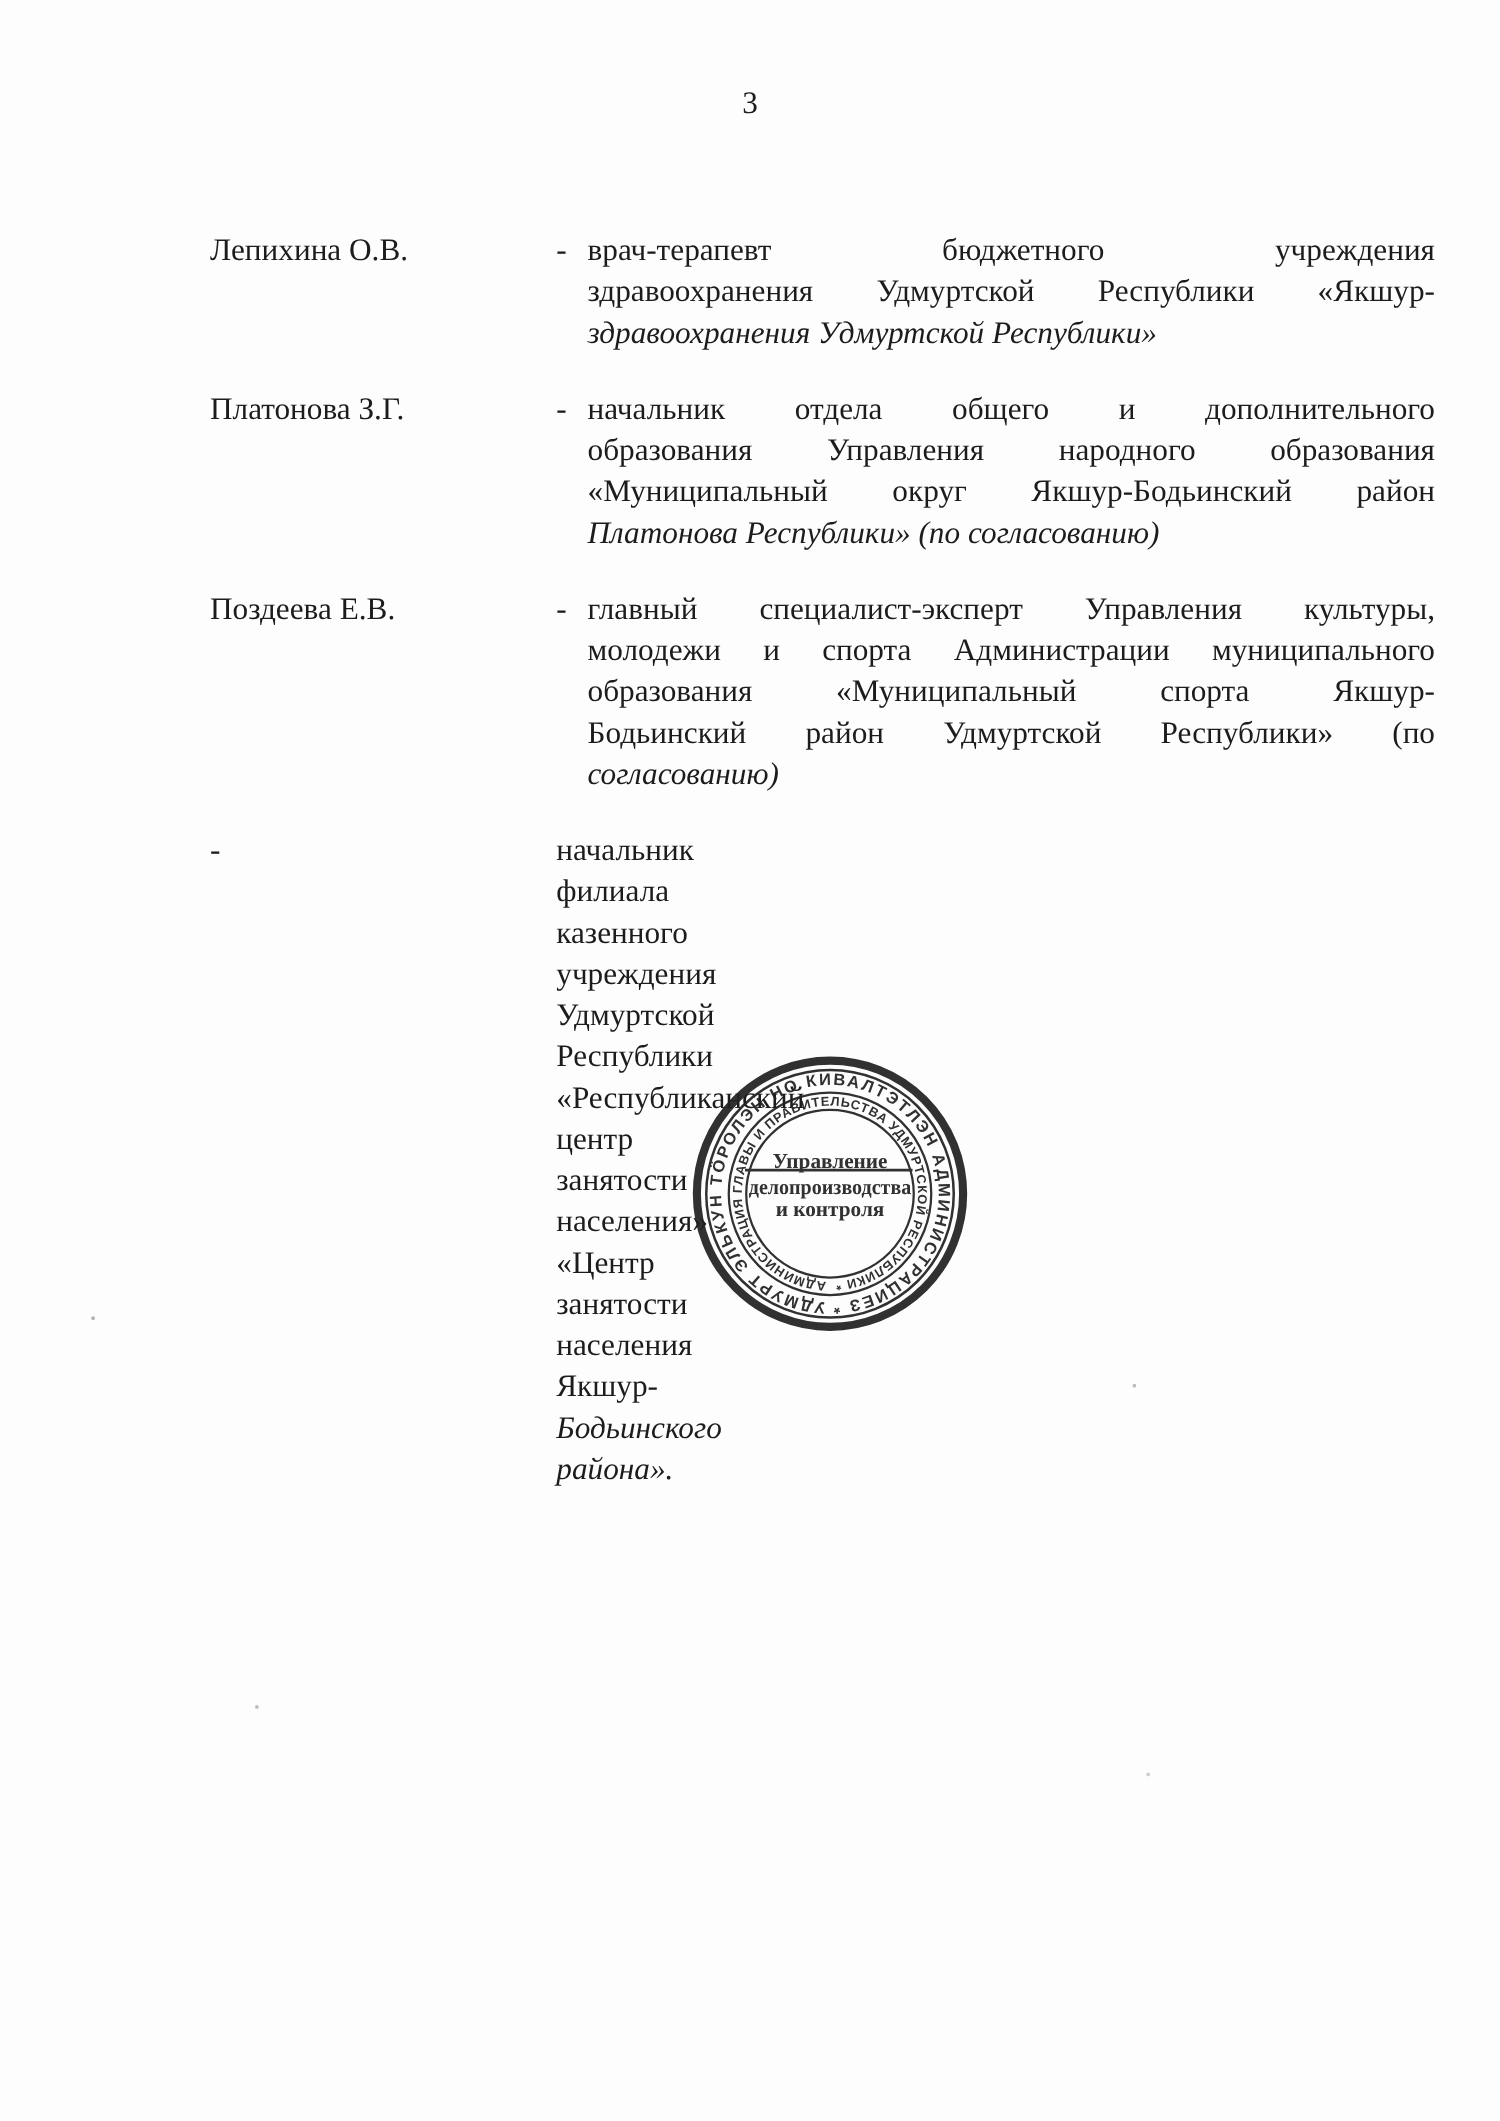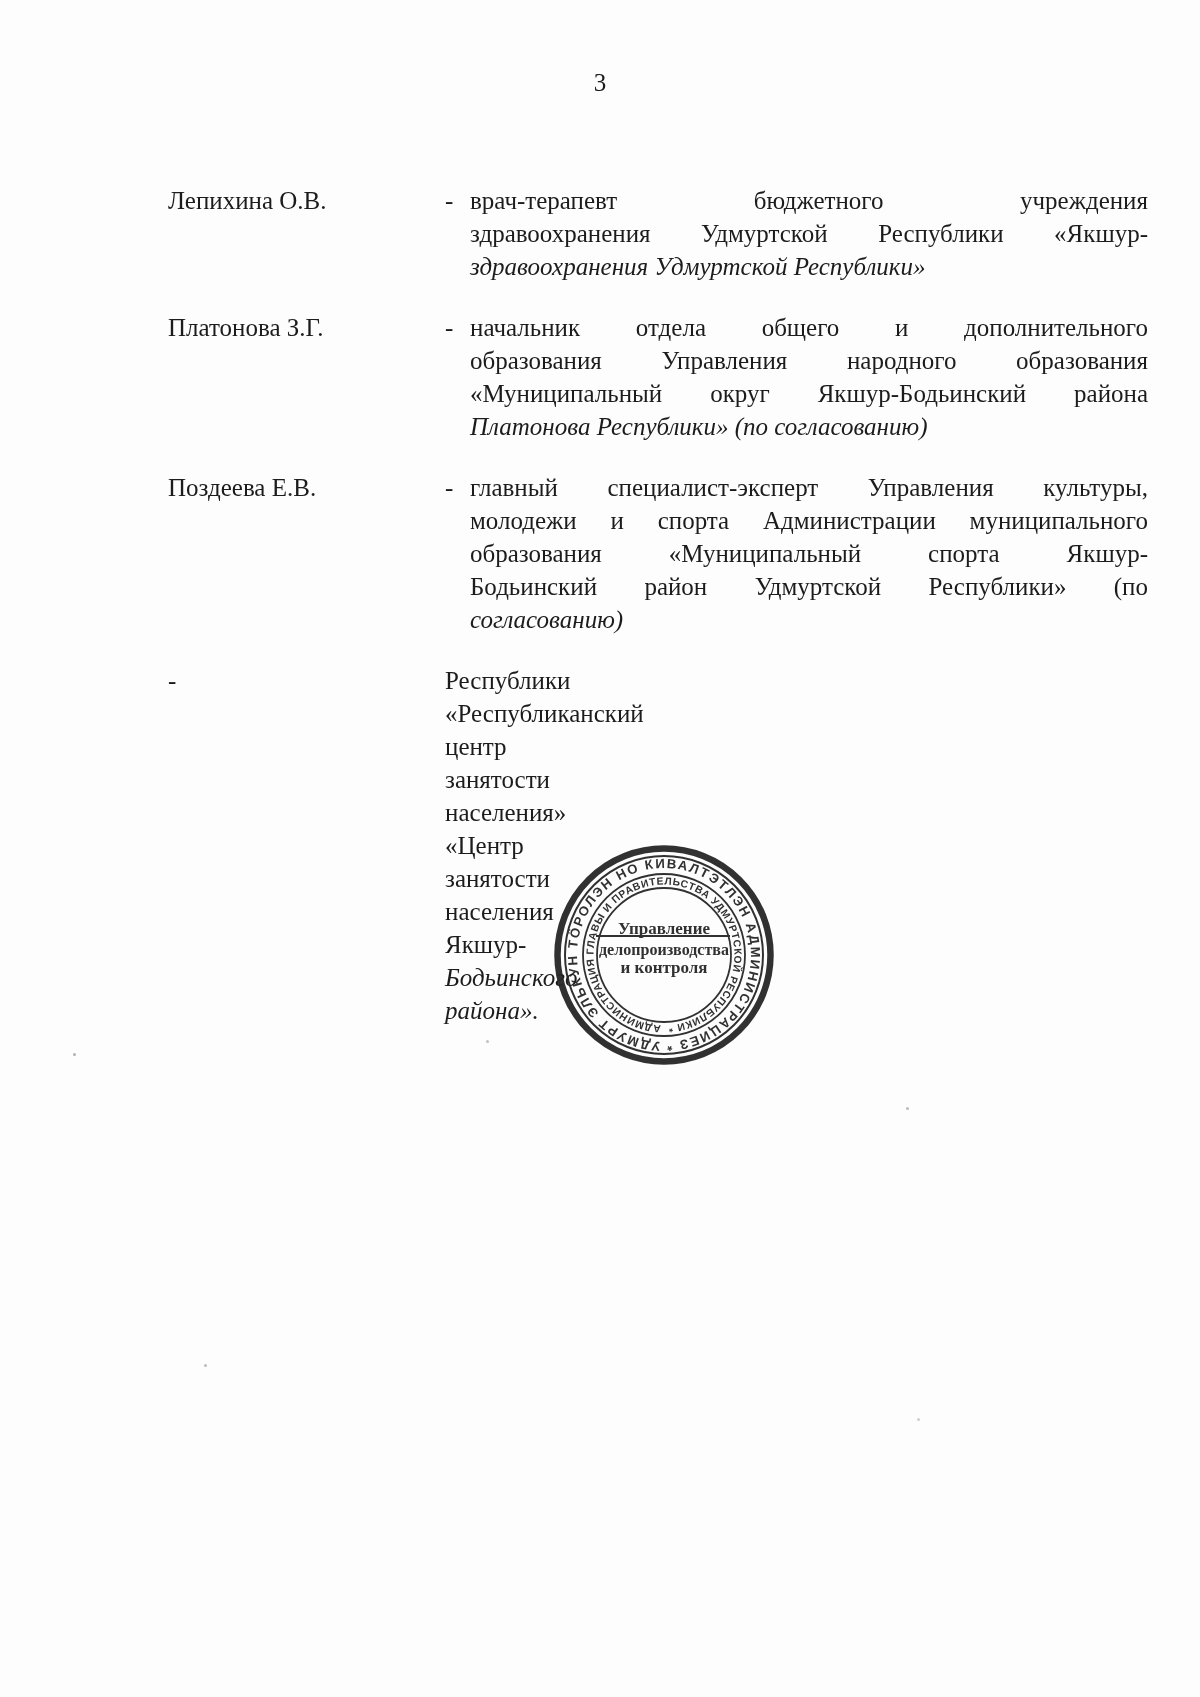--- a/index.html
+++ b/index.html
@@ -99,40 +99,41 @@
         <div class="jline last">здравоохранения Удмуртской Республики»</div>
       </div>
     </div>
 
     <div class="entry">
       <div class="name">Платонова З.Г.</div>
       <div class="dash">-</div>
       <div class="desc">
         <div class="jline">начальник отдела общего и дополнительного</div>
         <div class="jline">образования Управления народного образования</div>
-        <div class="jline">«Муниципальный округ Якшур-Бодьинский района</div>
+        <div class="jline">«Муниципальный округ Якшур-Бодьинский район</div>
         <div class="jline last">Платонова Республики» (по согласованию)</div>
       </div>
     </div>
 
     <div class="entry">
       <div class="name">Поздеева Е.В.</div>
       <div class="dash">-</div>
       <div class="desc">
         <div class="jline">главный специалист-эксперт Управления культуры,</div>
         <div class="jline">молодежи и спорта Администрации муниципального</div>
         <div class="jline">образования «Муниципальный спорта Якшур-</div>
         <div class="jline">Бодьинский район Удмуртской Республики» (по</div>
         <div class="jline last">согласованию)</div>
       </div>
     </div>
 
     <div class="entry">
       <div class="dash">-</div>
       <div class="desc">
+        <div class="jline">начальник филиала казенного учреждения Удмуртской</div>
         <div class="jline">Республики «Республиканский центр занятости</div>
         <div class="jline">населения» «Центр занятости населения Якшур-</div>
         <div class="jline last">Бодьинского района».</div>
       </div>
     </div>
 
   </div>
 
   <div class="stamp">
     <svg width="240" height="240" viewBox="0 0 240 240">

